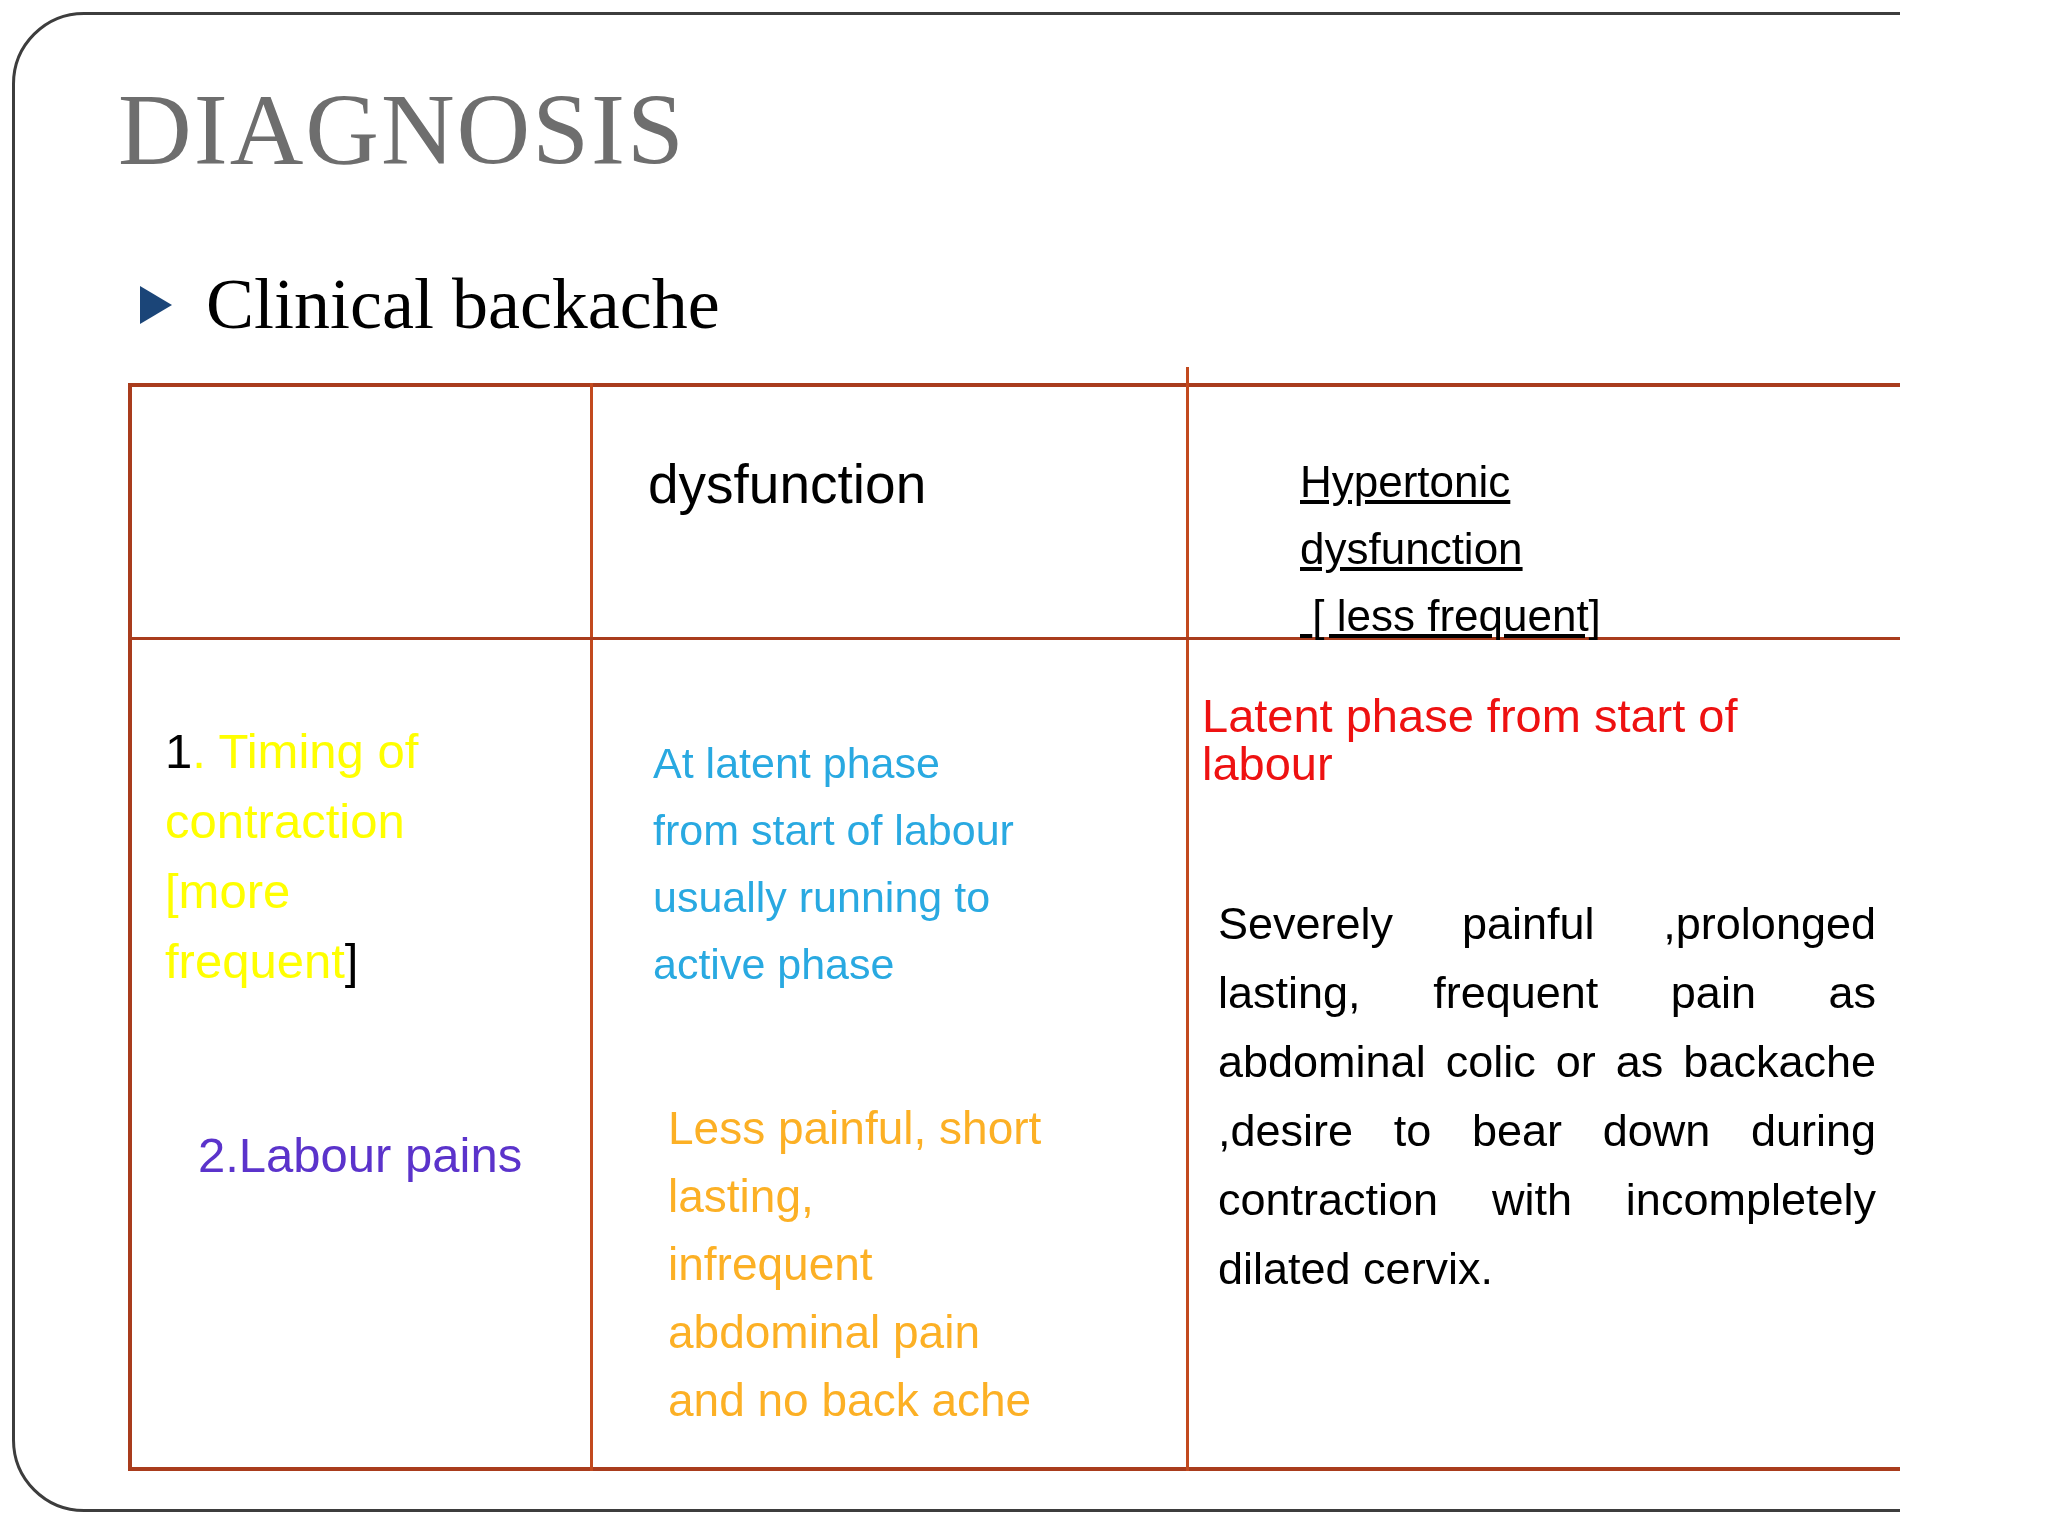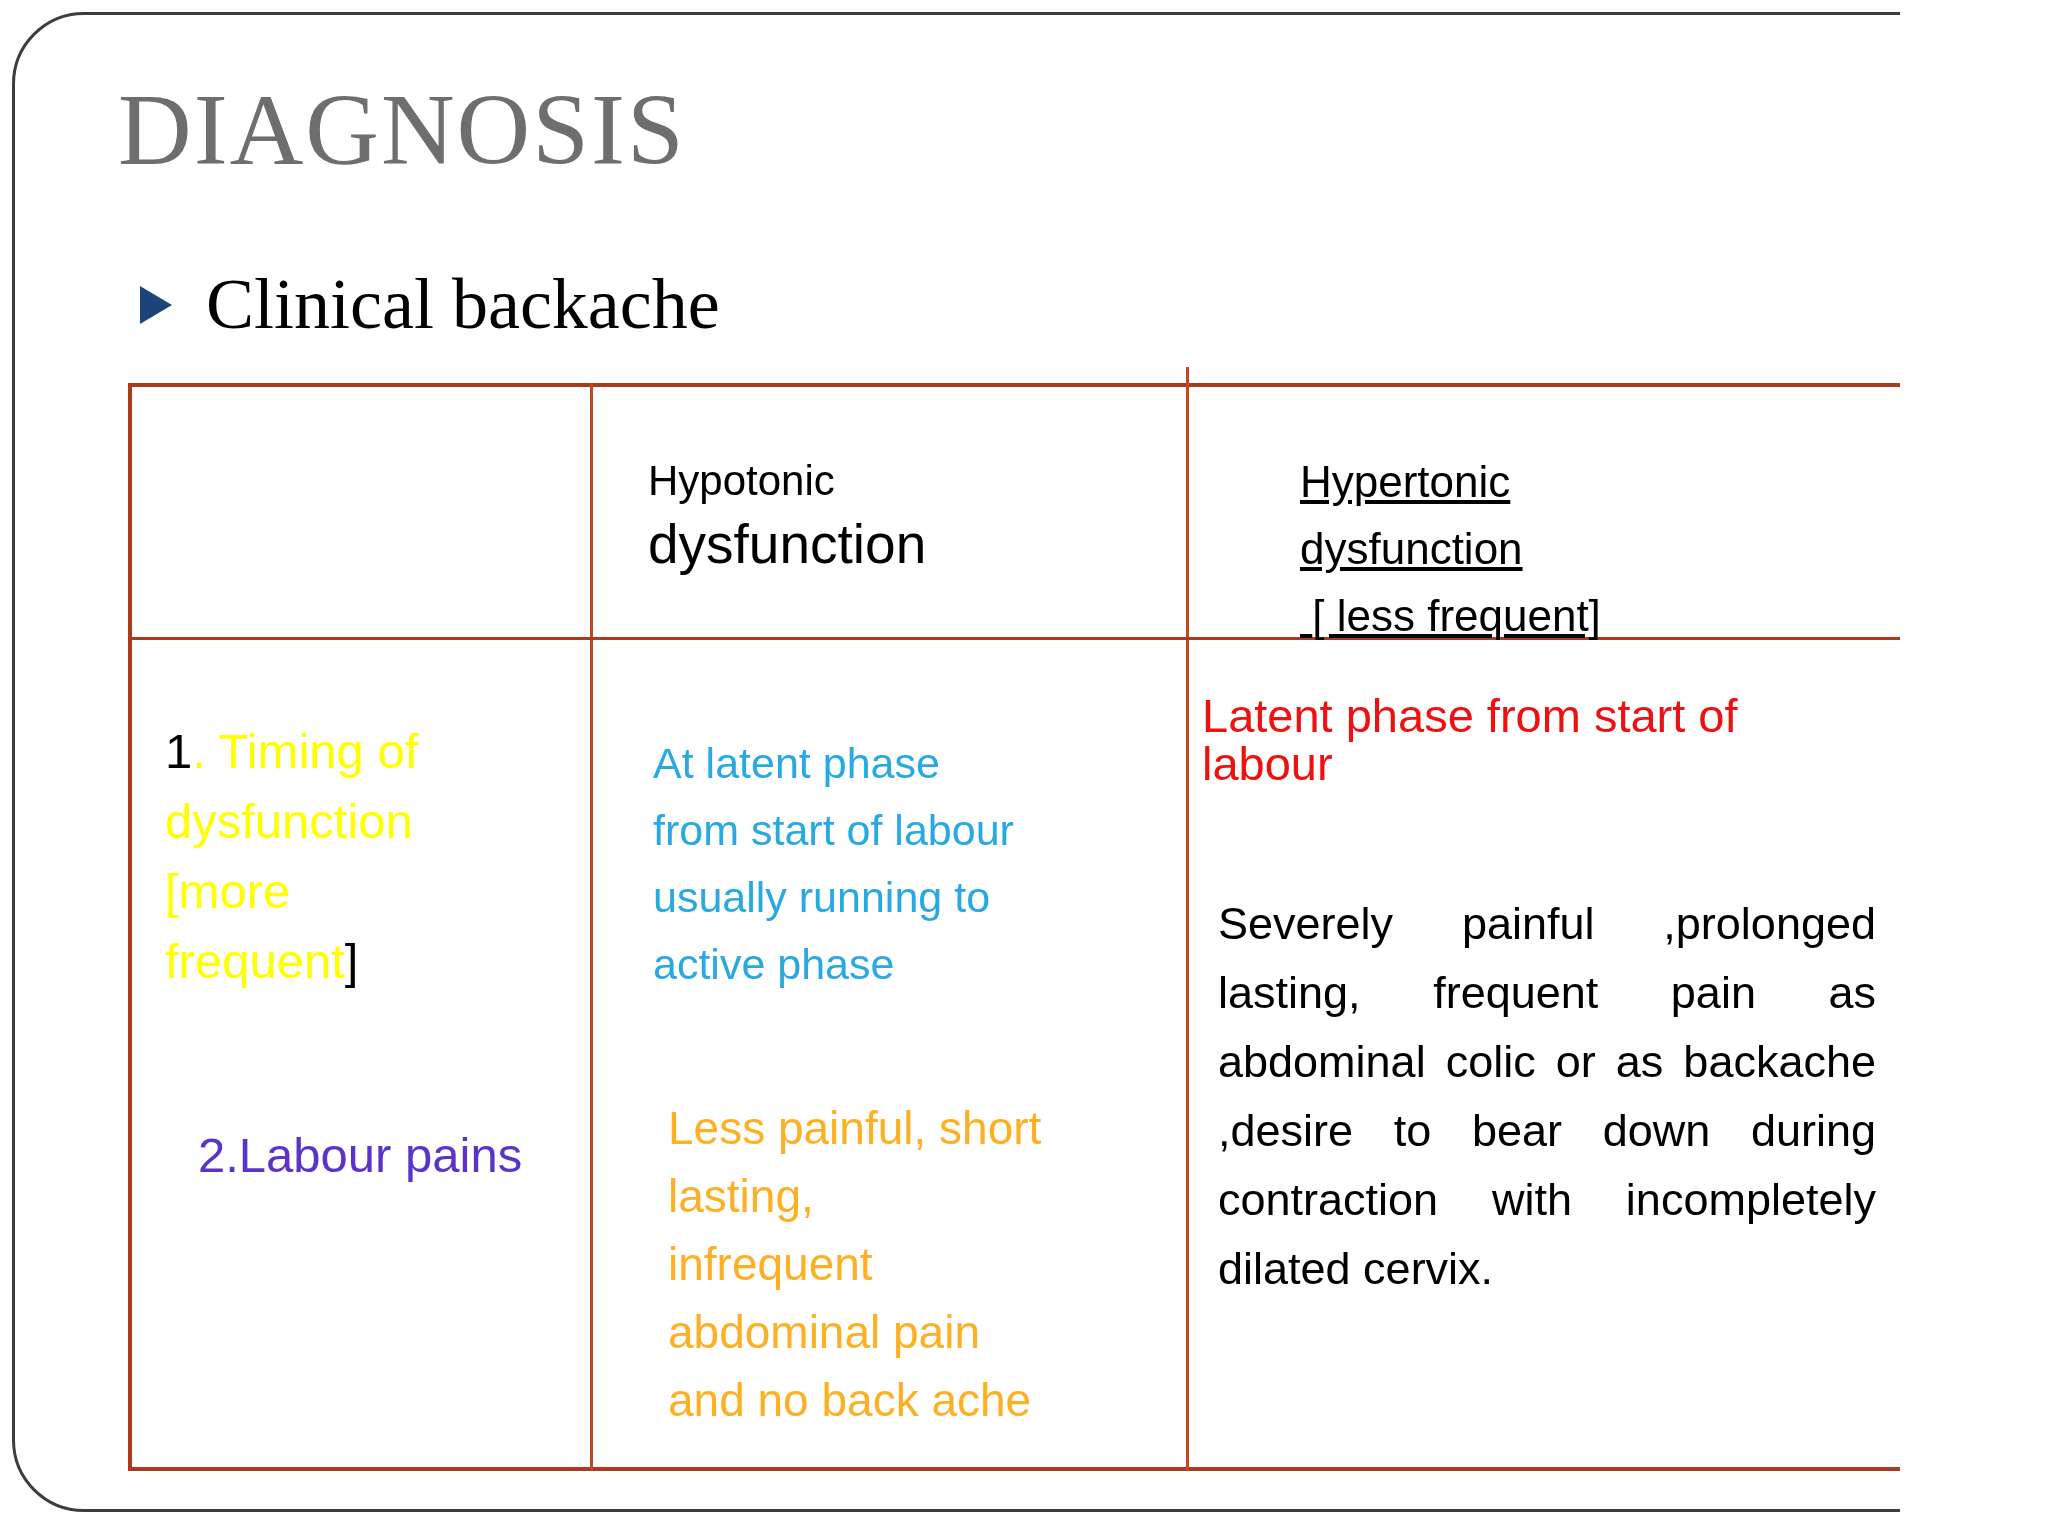--- a/index.html
+++ b/index.html
@@ -96,29 +96,28 @@
     <span class="bullet-text">Clinical backache</span>
   </div>
 
   <div>
     <div class="tbl-outline"></div>
     <div class="tbl-vline1"></div>
     <div class="tbl-vline2"></div>
     <div class="tbl-hsep"></div>
 
     <div class="cell-text h2block">
-      <div class="h2-small">Hypotonic</div>
       <div class="h2-big">dysfunction</div>
     </div>
 
     <div class="cell-text h3block prewrap">Hypertonic
 dysfunction
  [ less frequent]</div>
 
-    <div class="cell-text c1a"><span class="black">1</span><span class="yellow">. Timing of dysfunction [more frequent</span><span class="black">]</span></div>
+    <div class="cell-text c1a"><span class="black">1</span><span class="yellow">. Timing of contraction [more frequent</span><span class="black">]</span></div>
 
     <div class="cell-text c1b">2.Labour pains</div>
 
     <div class="cell-text c2a prewrap">At latent phase
 from start of labour
 usually running to
 active phase</div>
 
     <div class="cell-text c2b prewrap">Less painful, short
 lasting,

